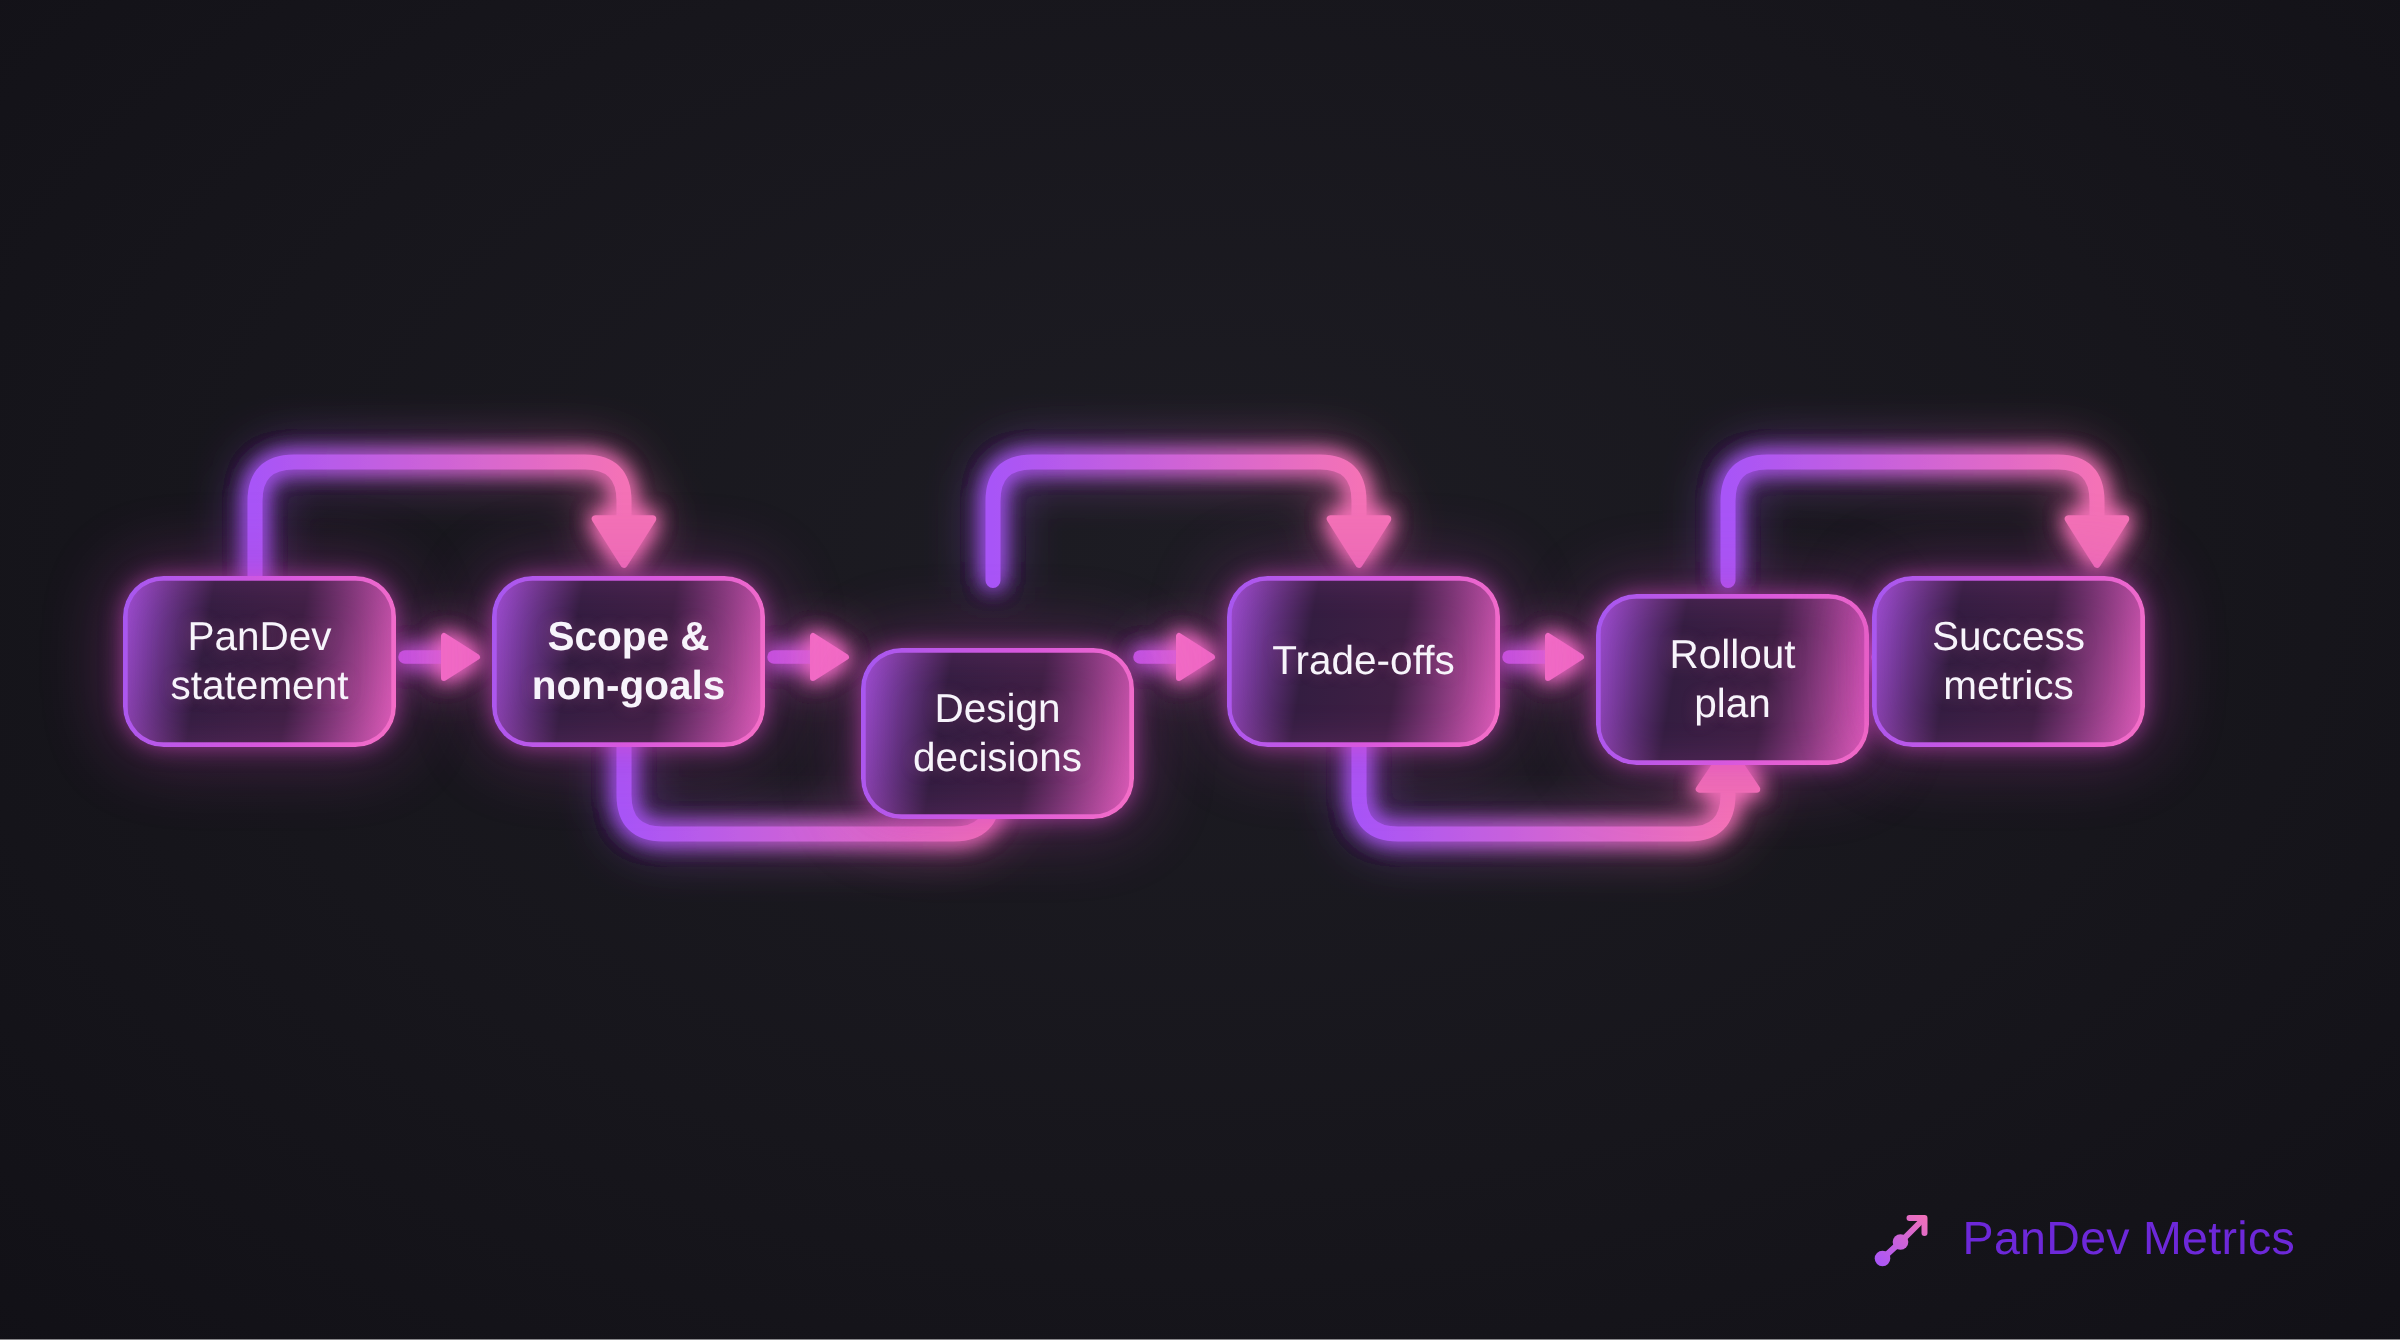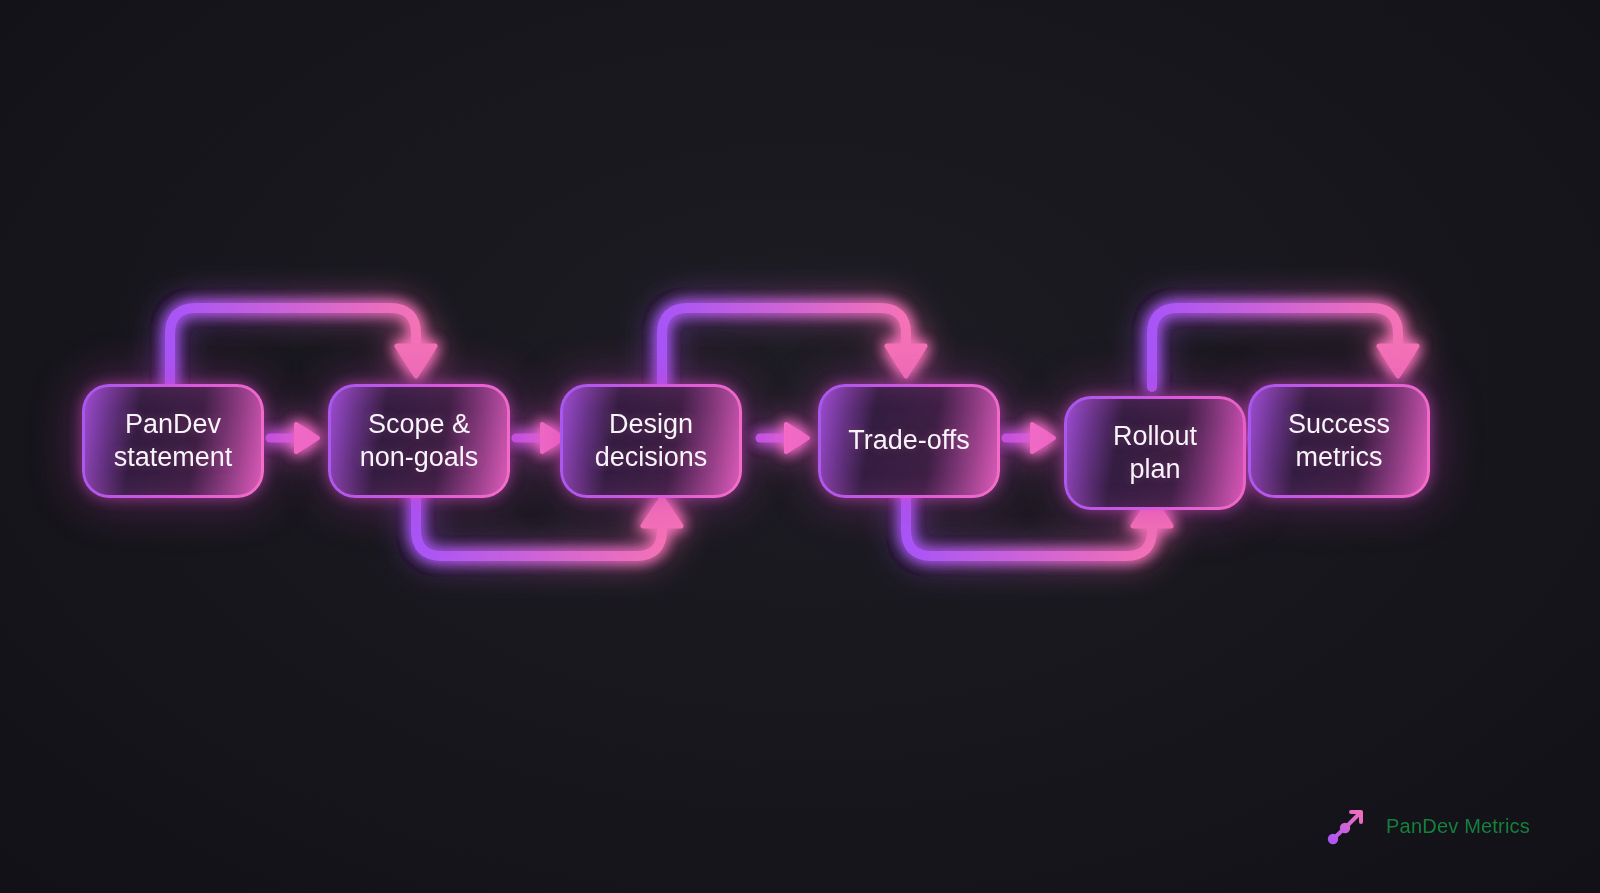--- a/index.html
+++ b/index.html
@@ -44,37 +44,37 @@
     text-align: center;
   }
   .node span {
     color: #f7f4fb;
     font-size: 27px;
     line-height: 1.24;
     white-space: pre-line;
     text-shadow: 0 0 10px rgba(244,114,182,.25);
   }
   .n1 { left: 82px; }
-  .n2 { left: 328px; }
-  .n3 { left: 560px; }
+  .n2 { left: 328px; font-weight: bold; }
+  .n3 { left: 574px; margin-top: 48px; }
   .n4 { left: 818px; text-align: right; }
   .n5 { left: 1064px; margin-top: 12px; }
   .n6 { left: 1248px; }
 
   .brand {
     position: absolute;
     right: 70px;
     bottom: 42px;
     display: flex;
     align-items: center;
     gap: 15px;
   }
   .brand-name {
-    color: #15803d;
-    font-size: 20px;
+    color: #6d28d9;
+    font-size: 31px;
     letter-spacing: 0.2px;
   }
   .brand-icon svg { display: block; }
 </style>
 </head>
 <body>
 
 <div class="stage">
 
   <svg class="connectors" viewBox="0 0 1600 893" xmlns="http://www.w3.org/2000/svg">

